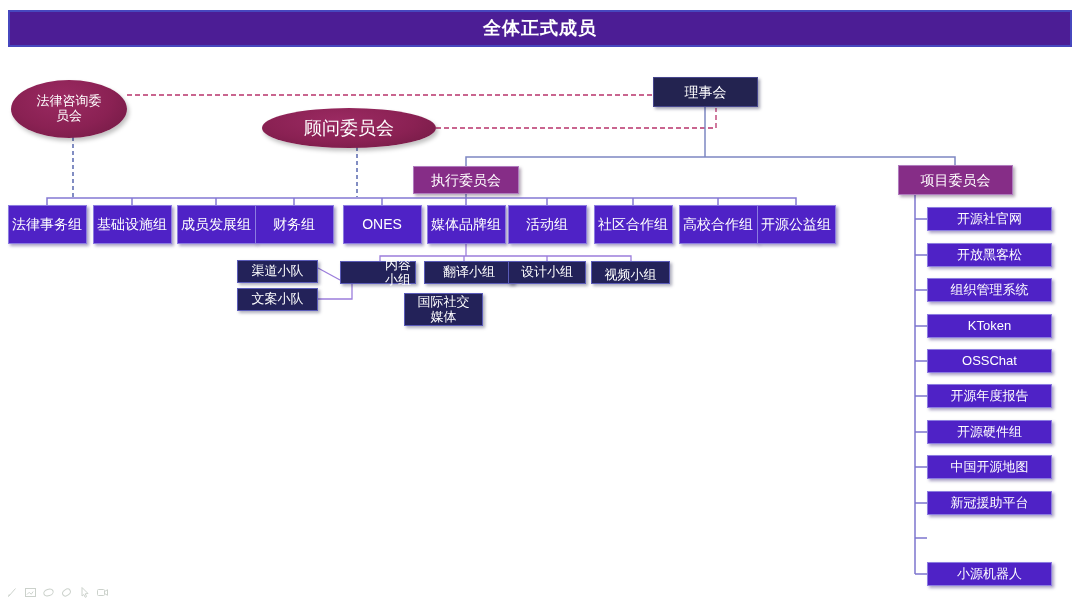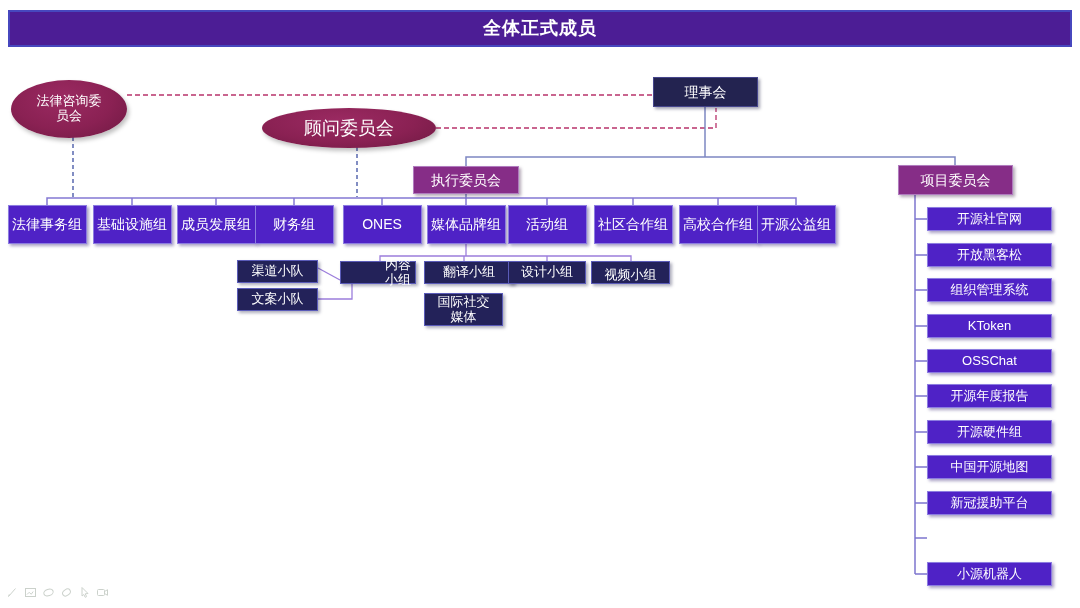--- a/index.html
+++ b/index.html
@@ -28,21 +28,21 @@
   .legal{left:11px;top:80px;width:116px;height:58px;}
   .legal .lbl{width:72px;}
   .advisor{left:262px;top:108px;width:174px;height:40px;font-size:18px;}
   .magenta{background:#862D87;border:1px solid #B07BBE;box-shadow:2px 2px 3px rgba(40,10,50,.35);font-size:14px;}
   .exec{left:413px;top:166px;width:106px;height:28px;}
   .proj-com{left:898px;top:165px;width:115px;height:30px;}
   .violet{background:#4F22C6;border:1px solid #8C7CE0;box-shadow:2px 2px 3px rgba(40,20,110,.4);}
   .wg{top:205px;height:39px;width:79px;font-size:14px;}
   .sub{height:23px;font-size:13px;}
   .proj-item{left:927px;width:125px;height:24px;font-size:13px;}
-  .intl{left:424px;top:293px;width:79px;height:33px;font-size:13px;padding:0 10px;}
+  .intl{left:404px;top:293px;width:79px;height:33px;font-size:13px;padding:0 10px;}
   #toolbar{position:absolute;left:6px;top:586px;z-index:3;display:flex;gap:5px;align-items:center;}
   #toolbar .ticon{display:inline-flex;width:13px;height:13px;opacity:.85;}
   #toolbar svg{stroke:#c3cac3;fill:none;stroke-width:1;}
 </style>
 </head>
 <body>
 
 <div id="canvas">
 
   <svg id="lines" width="1080" height="608">

